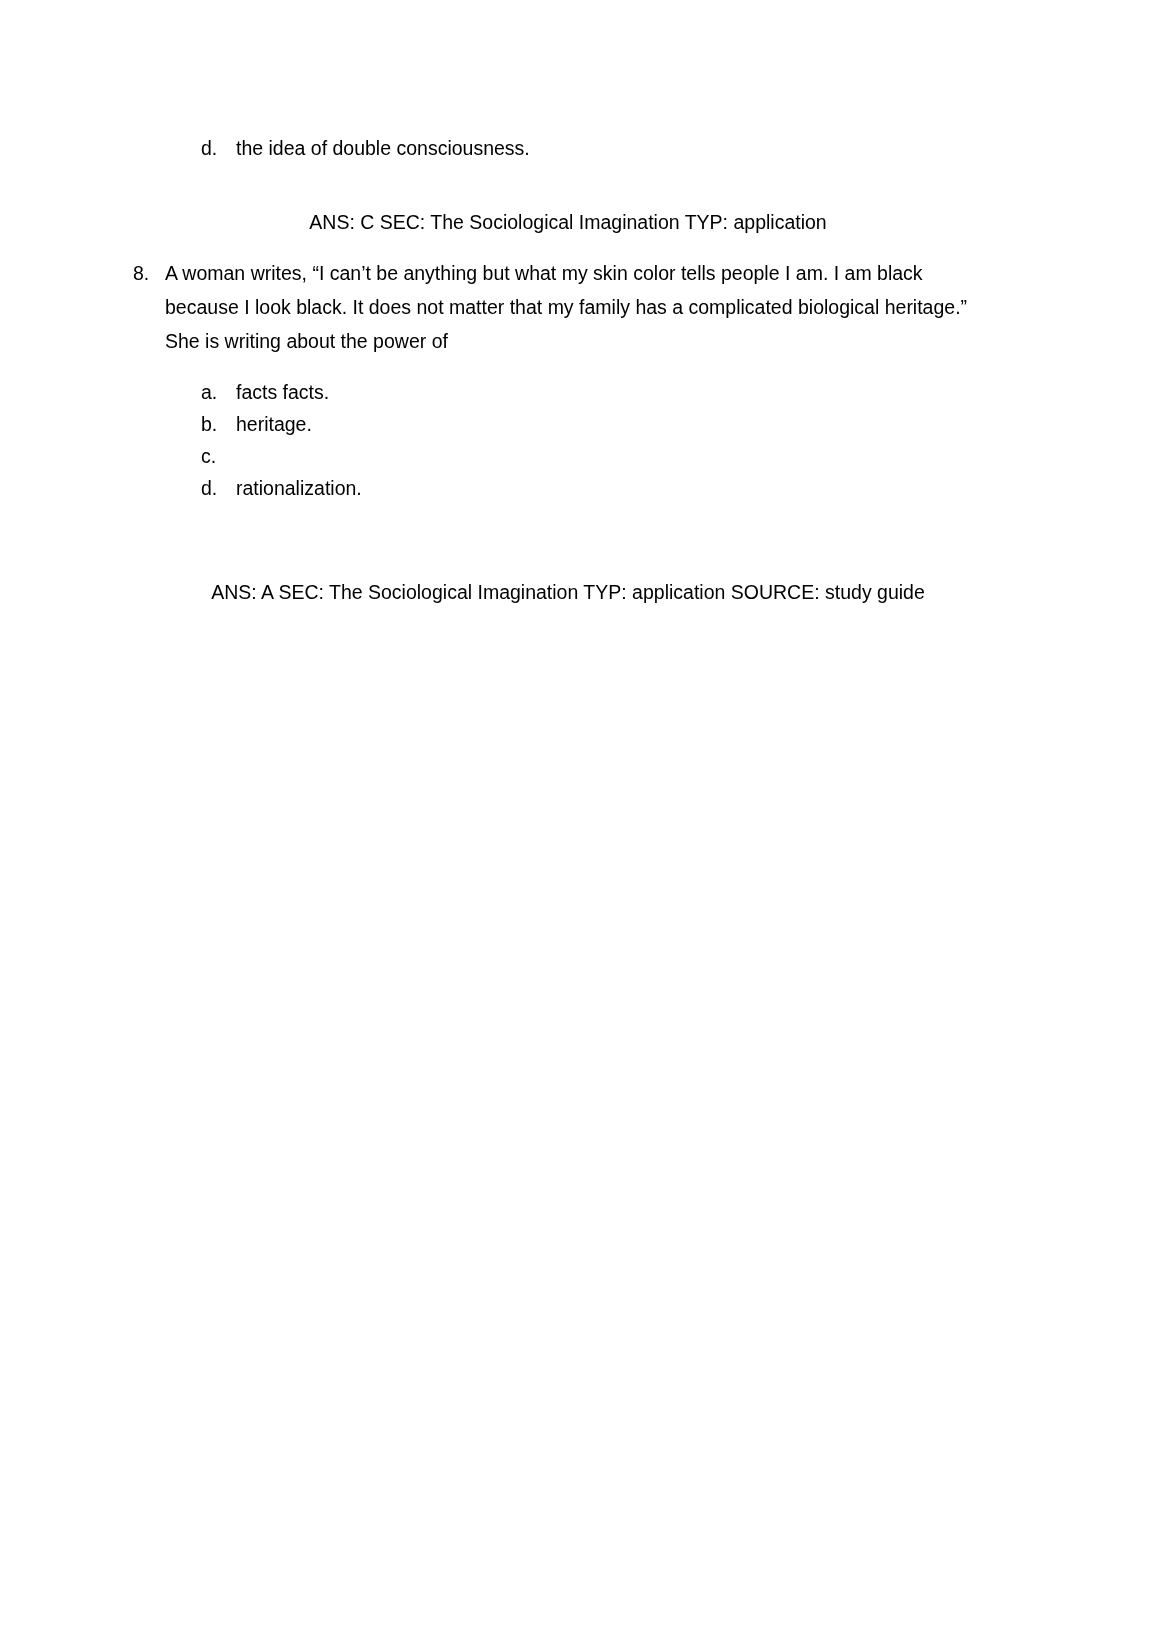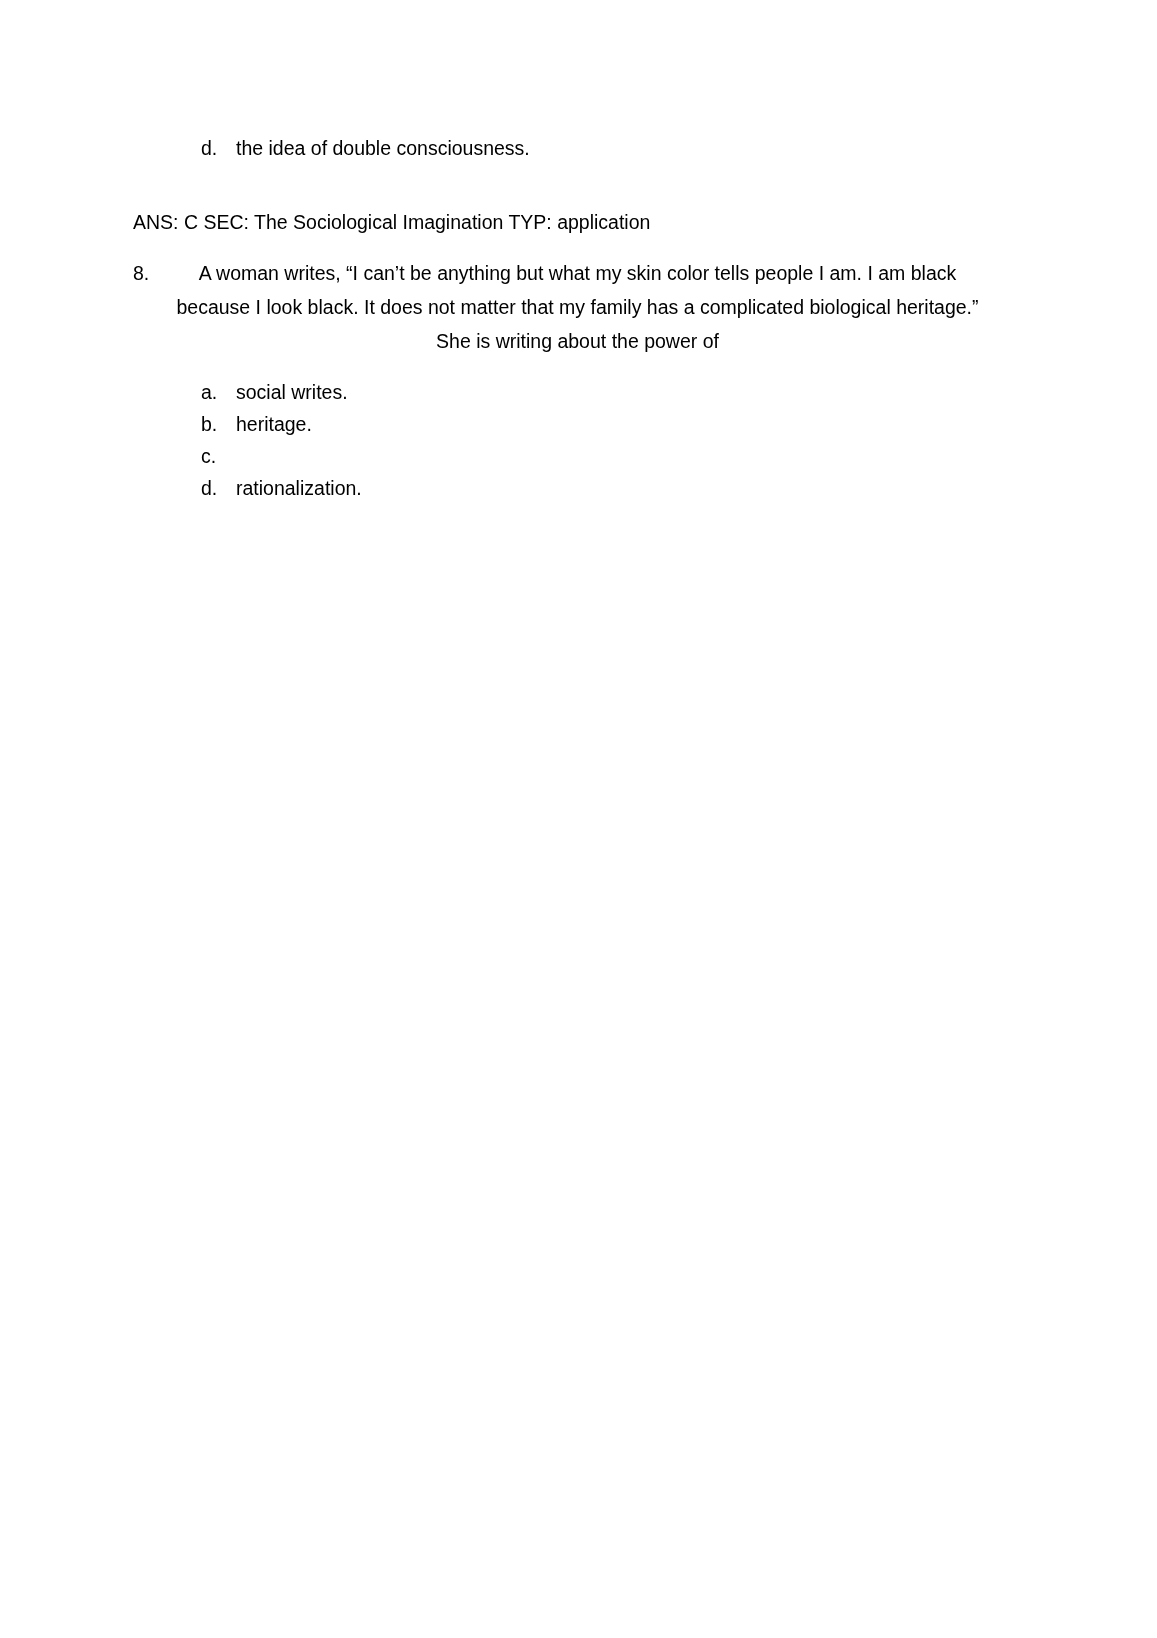--- a/index.html
+++ b/index.html
@@ -42,36 +42,37 @@
   }
   .opt-text {
     font-size: 19.5px;
     line-height: 32px;
     text-align: right;
   }
   
   .ans-line {
     font-size: 19.5px;
     line-height: 32px;
+    text-align: center;
   }
   
   .q-row {
     display: flex;
   }
   .q-num {
     width: 32px;
     flex: 0 0 32px;
     font-size: 19.5px;
     line-height: 34px;
   }
   .q-body {
     font-size: 19.5px;
     line-height: 34px;
     width: 825px;
-    text-align: center;
+    text-align: left;
   }
   .spacer-sm { height: 18px; }
   .spacer-md { height: 30px; }
   .spacer-lg { height: 42px; }
 </style>
 </head>
 <body>
 
 <div class="page">
   <div class="content">
@@ -89,32 +90,33 @@
 
     <div class="q-row">
       <span class="q-num">8.</span>
       <span class="q-body">A woman writes, “I can’t be anything but what my skin color tells people I am. I am black because I look black. It does not matter that my family has a complicated biological heritage.” She is writing about the power of</span>
     </div>
 
     <div class="spacer-sm"></div>
 
     <div class="opt-row">
       <span class="opt-letter">a.</span>
-      <span class="opt-text">social writes.</span>
+      <span class="opt-text">facts facts.</span>
     </div>
     <div class="opt-row">
       <span class="opt-letter">b.</span>
       <span class="opt-text">heritage.</span>
     </div>
     <div class="opt-row">
       <span class="opt-letter">c.</span>
     </div>
     <div class="opt-row">
       <span class="opt-letter">d.</span>
       <span class="opt-text">rationalization.</span>
     </div>
 
     <div class="spacer-lg"></div>
     <div class="spacer-md"></div>
 
+    <div class="ans-line">ANS: A SEC: The Sociological Imagination   TYP: application SOURCE: study guide</div>
 
   </div>
 </div>
 
 </body></html>

